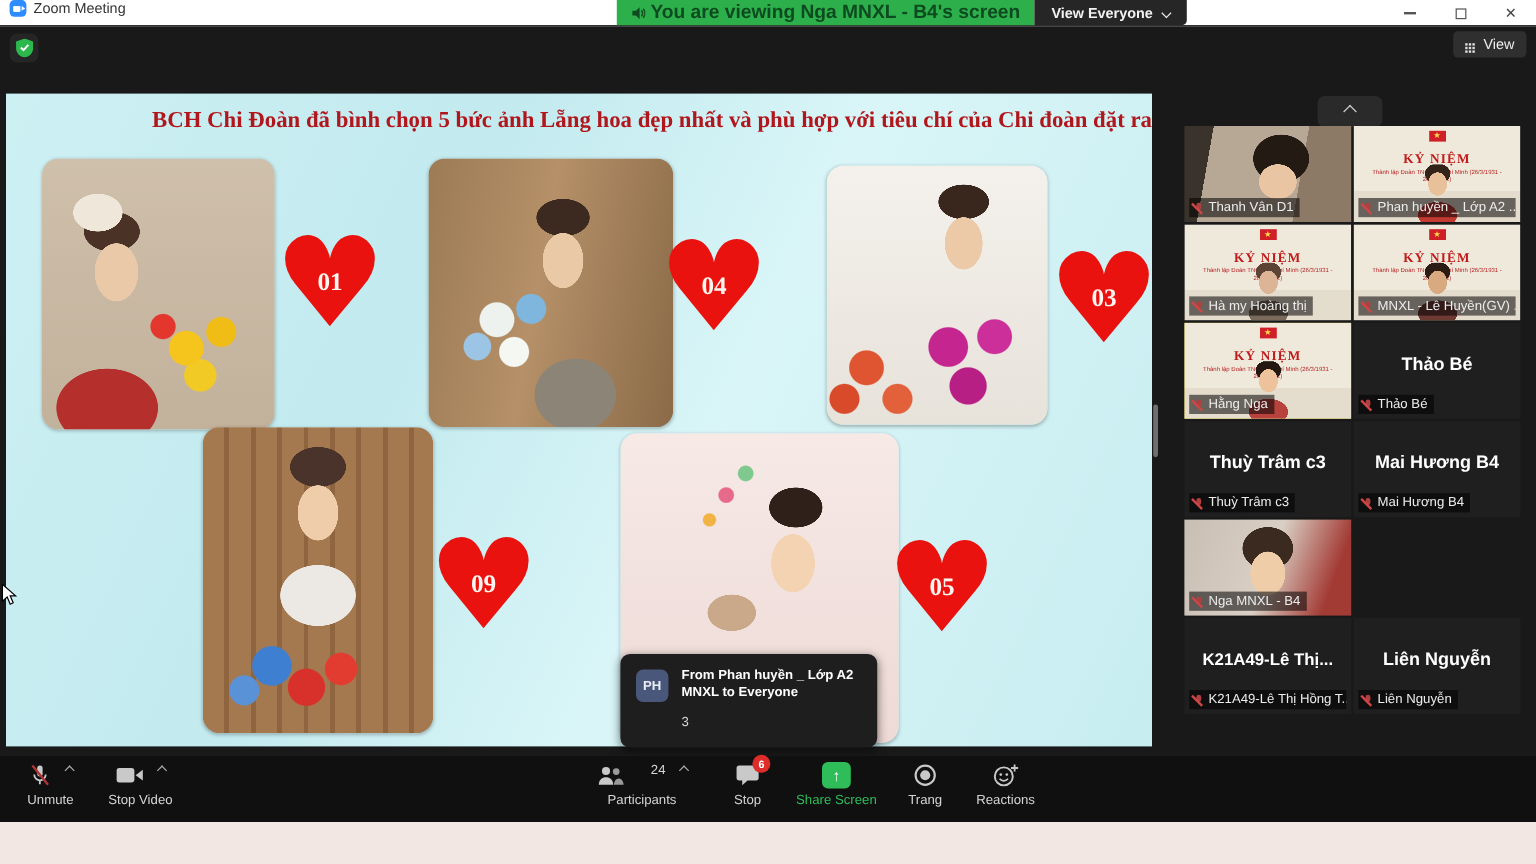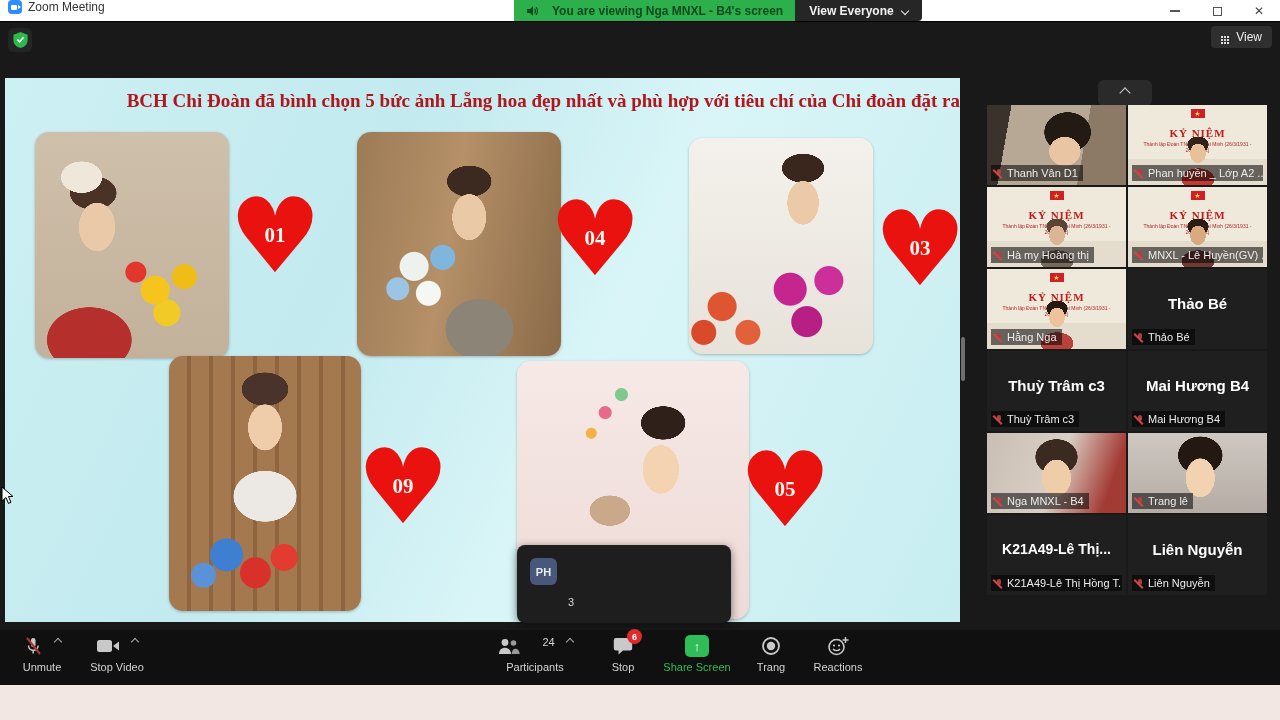--- a/index.html
+++ b/index.html
@@ -6,21 +6,21 @@
   html,body{width:1280px;height:720px;overflow:hidden;background:#000;font-family:"Liberation Sans",sans-serif}
   .screen{position:relative;width:1280px;height:720px;background:#191919}
 
   
   .titlebar{position:absolute;left:0;top:0;width:1280px;height:22px;background:#fff;display:flex;align-items:flex-start;border-bottom:1px solid #000}
   .appicon{width:14px;height:14px;border-radius:4px;background:#2d8cff;margin:0 6px 0 8px;position:relative}
   .appicon::after{content:"";position:absolute;left:3px;top:4.5px;width:6px;height:5px;background:#fff;border-radius:1px}
   .appicon::before{content:"";position:absolute;right:1.5px;top:5px;border-left:3px solid #fff;border-top:2.5px solid transparent;border-bottom:2.5px solid transparent}
   .apptitle{font-size:12px;color:#333}
   .sharebanner{position:absolute;left:514px;top:0;height:21px;display:flex}
-  .sb-green{background:#2db04b;color:#0d4a1f;font-weight:bold;font-size:12px;display:flex;align-items:center;gap:14px;padding:0 12px;height:21px}
+  .sb-green{background:#2db04b;color:#0d4a1f;font-weight:bold;font-size:16px;display:flex;align-items:center;gap:4px;padding:0 12px;height:21px}
   .sb-opts{background:#262626;color:#f2f2f2;font-weight:bold;font-size:12px;display:flex;align-items:center;gap:8px;padding:0 14px;height:21px;border-radius:0 0 4px 0;cursor:default}
   .winbtns{position:absolute;right:0;top:0;height:22px;display:flex}
   .wbtn{width:42px;height:22px;display:flex;align-items:center;justify-content:center;color:#444;font-size:12px}
   .wb-max{width:9px;height:9px;border:1.2px solid #555}
   .wb-min{width:10px;height:1.5px;background:#555}
   .chev{display:inline-block;width:6px;height:6px;border-left:1.6px solid #a9a9a9;border-top:1.6px solid #a9a9a9}
   .chev.up{transform:rotate(45deg)}
   .chev.down{transform:rotate(225deg)}
   .chev.white{border-color:#eee}
 
@@ -293,43 +293,38 @@
         <span class="mic"></span>
         <span>Mai Hương B4</span>
       </div>
   </div>
   <div class="tile t-photoA" style="left:987px;top:433px">
     <div class="nlabel">
         <span class="mic"></span>
         <span>Nga MNXL - B4</span>
       </div>
   </div>
-  <div class="tile t-photoB" style="left:1128px;top:433px">
-    <div class="nlabel">
-        <span class="mic"></span>
-        <span>Trang lê</span>
-      </div>
-  </div>
   <div class="tile" style="left:987px;top:515px">
     <div class="cname" style="font-size:14px">K21A49-Lê  Thị...</div>
     <div class="nlabel">
         <span class="mic"></span>
         <span>K21A49-Lê Thị Hồng T...</span>
       </div>
   </div>
   <div class="tile" style="left:1128px;top:515px">
     <div class="cname">Liên Nguyễn</div>
     <div class="nlabel">
         <span class="mic"></span>
         <span>Liên Nguyễn</span>
       </div>
   </div>
 
   <div class="chatpopup">
     <div class="cp-avatar">PH</div>
+    <div class="cp-head">From Phan huyền _ Lớp A2 MNXL to Everyone</div>
     <div class="cp-msg">3</div>
   </div>
 
   <div class="ztoolbar">
     <div class="tbtn" style="left:12px;width:60px">
       <div class="ticonbox">
         <svg width="20" height="20" viewBox="0 0 20 20">
             <rect x="8" y="2" width="4.5" height="9" rx="2.2" fill="#c9c9c9"></rect>
             <path d="M5.5 9.5a4.8 4.8 0 0 0 9.6 0" stroke="#c9c9c9" fill="none" stroke-width="1.5"></path>
             <line x1="10.2" y1="14.5" x2="10.2" y2="17.5" stroke="#c9c9c9" stroke-width="1.5"></line>

